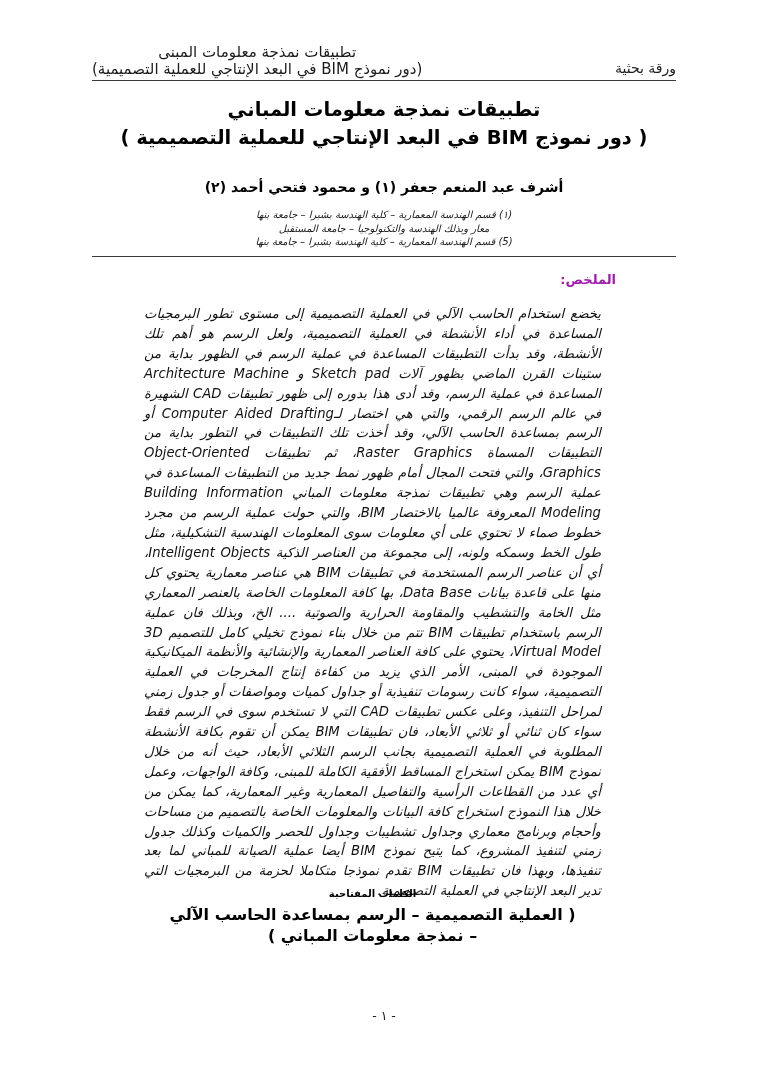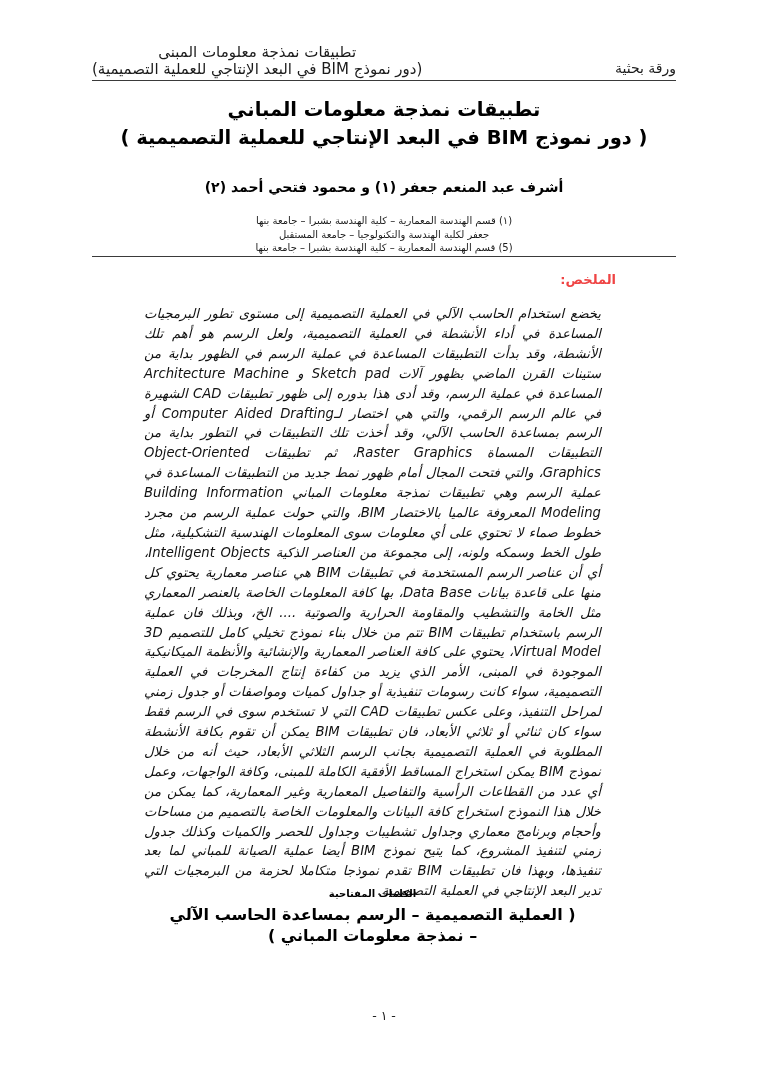--- a/index.html
+++ b/index.html
@@ -84,21 +84,22 @@
     right: 92px;
     text-align: center;
   }
   .authors-line {
     font-size: 14px;
     font-weight: bold;
     line-height: 18px;
     color: #000;
   }
   .affils {
-    margin-top: 18px;
+    margin-top: 12px;
+    font-style: italic;
   }
   .affil-line {
     font-size: 10px;
     line-height: 13.5px;
     color: #1b1b1b;
   }
 
   
   .divider {
     position: absolute;
@@ -111,21 +112,21 @@
 
   
   .abstract-heading {
     position: absolute;
     top: 272px;
     right: 92px;
     width: 520px;
     text-align: right;
     font-size: 13px;
     font-weight: bold;
-    color: #ef4444;
+    color: #a21caf;
     padding-right: 60px;
     box-sizing: border-box;
   }
   .abstract-body {
     position: absolute;
     top: 304px;
     left: 144px;
     width: 457px;
     text-align: justify;
     text-align-last: right;
@@ -184,21 +185,21 @@
 
   <div class="title-block">
     <div class="doc-title-1">تطبيقات نمذجة معلومات المباني</div>
     <div class="doc-title-2">( دور نموذج BIM في البعد الإنتاجي للعملية التصميمية )</div>
   </div>
 
   <div class="authors-block">
     <div class="authors-line">أشرف عبد المنعم جعفر (١) و محمود فتحي أحمد (٢)</div>
     <div class="affils">
       <div class="affil-line">(١) قسم الهندسة المعمارية – كلية الهندسة بشبرا – جامعة بنها</div>
-      <div class="affil-line">جعفر لكلية الهندسة والتكنولوجيا – جامعة المستقبل</div>
+      <div class="affil-line">معار وبذلك الهندسة والتكنولوجيا – جامعة المستقبل</div>
       <div class="affil-line">(5) قسم الهندسة المعمارية – كلية الهندسة بشبرا – جامعة بنها</div>
     </div>
   </div>
 
   <div class="divider"></div>
 
   <div class="abstract-heading">الملخص:</div>
   <div class="abstract-body">يخضع استخدام الحاسب الآلي في العملية التصميمية إلى مستوى تطور البرمجيات المساعدة في أداء الأنشطة في العملية التصميمية، ولعل الرسم هو أهم تلك الأنشطة، وقد بدأت التطبيقات المساعدة في عملية الرسم في الظهور بداية من ستينات القرن الماضي بظهور آلات Sketch pad و Architecture Machine المساعدة في عملية الرسم، وقد أدى هذا بدوره إلى ظهور تطبيقات CAD الشهيرة في عالم الرسم الرقمي، والتي هي اختصار لـComputer Aided Drafting أو الرسم بمساعدة الحاسب الآلي، وقد أخذت تلك التطبيقات في التطور بداية من التطبيقات المسماة Raster Graphics، ثم تطبيقات Object-Oriented Graphics، والتي فتحت المجال أمام ظهور نمط جديد من التطبيقات المساعدة في عملية الرسم وهي تطبيقات نمذجة معلومات المباني Building Information Modeling المعروفة عالميا بالاختصار BIM، والتي حولت عملية الرسم من مجرد خطوط صماء لا تحتوي على أي معلومات سوى المعلومات الهندسية التشكيلية، مثل طول الخط وسمكه ولونه، إلى مجموعة من العناصر الذكية Intelligent Objects، أي أن عناصر الرسم المستخدمة في تطبيقات BIM هي عناصر معمارية يحتوي كل منها على قاعدة بيانات Data Base، بها كافة المعلومات الخاصة بالعنصر المعماري مثل الخامة والتشطيب والمقاومة الحرارية والصوتية .... الخ، وبذلك فان عملية الرسم باستخدام تطبيقات BIM تتم من خلال بناء نموذج تخيلي كامل للتصميم 3D Virtual Model، يحتوي على كافة العناصر المعمارية والإنشائية والأنظمة الميكانيكية الموجودة في المبنى، الأمر الذي يزيد من كفاءة إنتاج المخرجات في العملية التصميمية، سواء كانت رسومات تنفيذية أو جداول كميات ومواصفات أو جدول زمني لمراحل التنفيذ، وعلى عكس تطبيقات CAD التي لا تستخدم سوى في الرسم فقط سواء كان ثنائي أو ثلاثي الأبعاد، فان تطبيقات BIM يمكن أن تقوم بكافة الأنشطة المطلوبة في العملية التصميمية بجانب الرسم الثلاثي الأبعاد، حيث أنه من خلال نموذج BIM يمكن استخراج المساقط الأفقية الكاملة للمبنى، وكافة الواجهات، وعمل أي عدد من القطاعات الرأسية والتفاصيل المعمارية وغير المعمارية، كما يمكن من خلال هذا النموذج استخراج كافة البيانات والمعلومات الخاصة بالتصميم من مساحات وأحجام وبرنامج معماري وجداول تشطيبات وجداول للحصر والكميات وكذلك جدول زمني لتنفيذ المشروع، كما يتيح نموذج BIM أيضا عملية الصيانة للمباني لما بعد تنفيذها، وبهذا فان تطبيقات BIM تقدم نموذجا متكاملا لحزمة من البرمجيات التي تدير البعد الإنتاجي في العملية التصميمية.</div>
 
   <div class="keywords-block">

